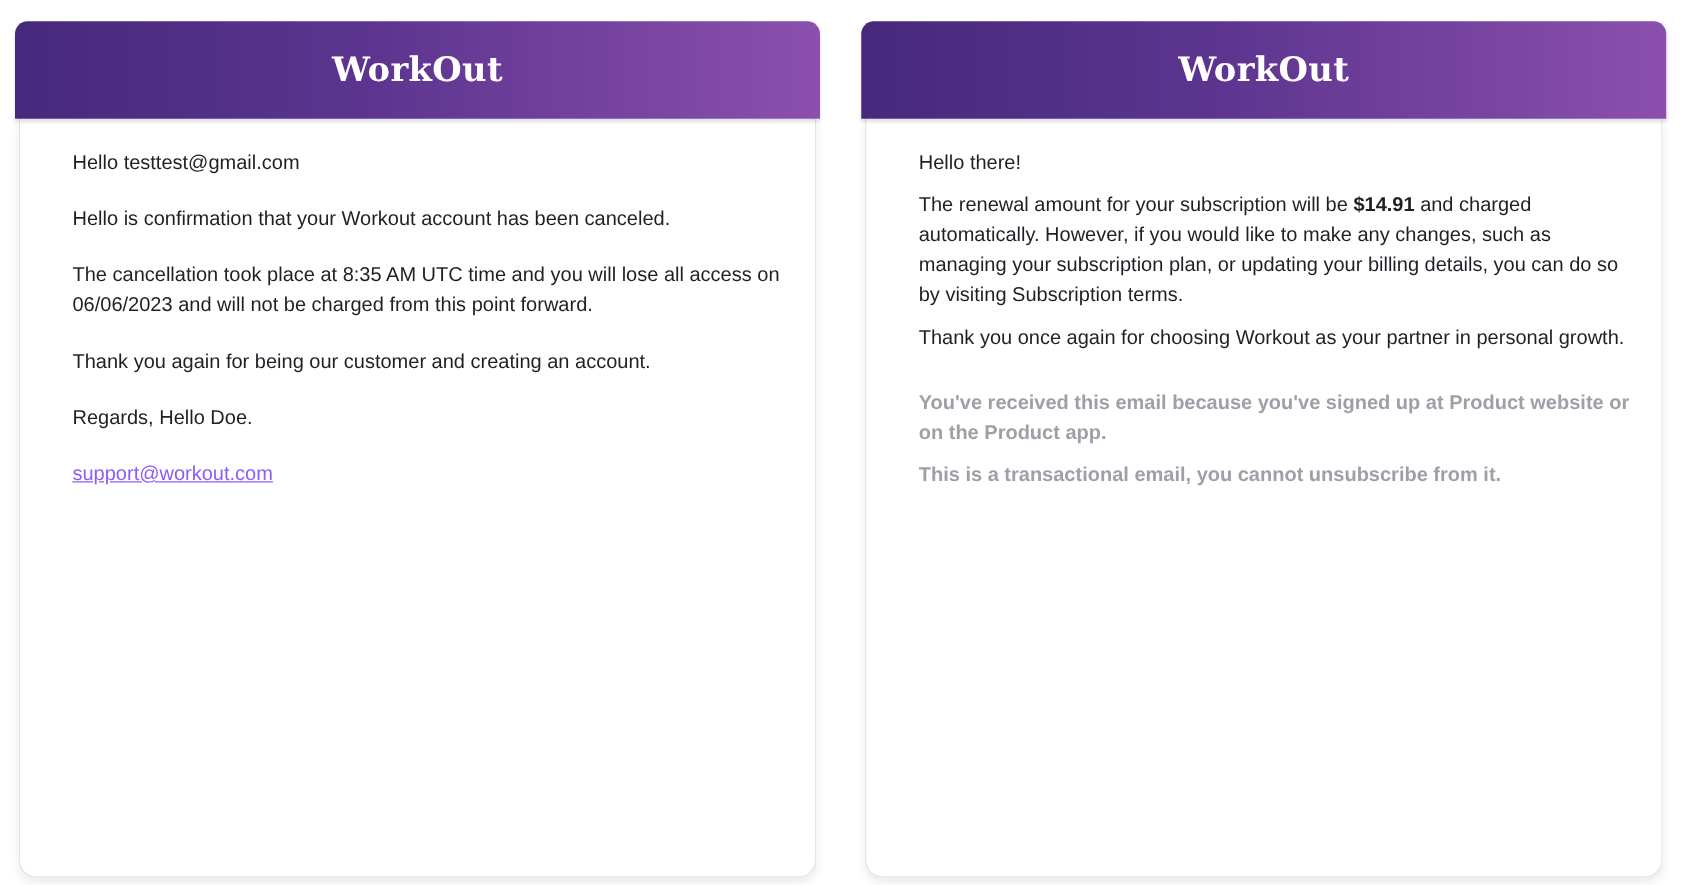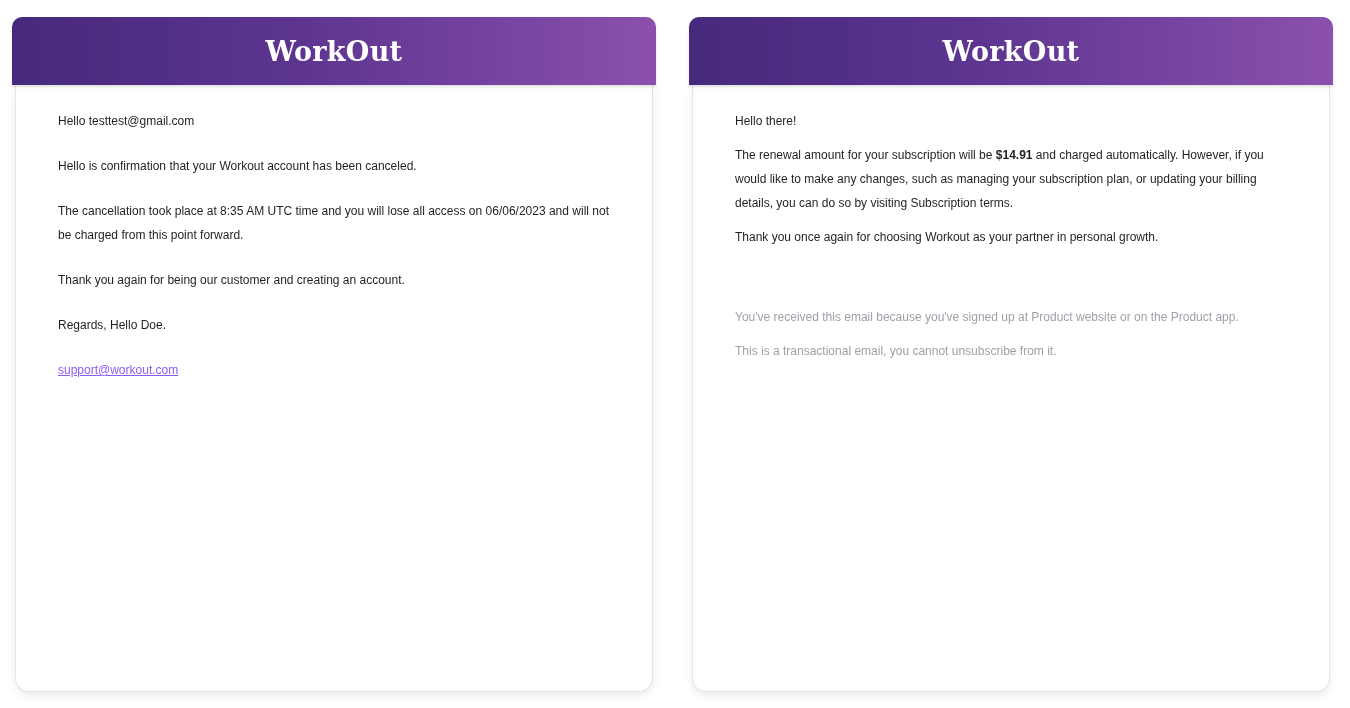--- a/index.html
+++ b/index.html
@@ -16,21 +16,21 @@
     gap: 33px;
     padding: 17px 14px 16px 12px;
     width: 1350px;
     height: 708px;
   }
   .card {
     width: 644px;
     flex: none;
   }
   .card-header {
-    height: 68px;
+    height: 78px;
     border-radius: 10px 10px 0 0;
     background: linear-gradient(90deg, #46297c 0%, #5d3590 45%, #8b50ad 100%);
     display: flex;
     align-items: center;
     justify-content: center;
     box-shadow: 0 2px 3px rgba(0,0,0,0.12);
     position: relative;
     z-index: 2;
   }
   .brand-title {
@@ -42,36 +42,36 @@
     letter-spacing: 0.3px;
   }
   .card-body {
     margin: 0 3px;
     height: 607px;
     border: 1px solid #e4e4e9;
     border-top: none;
     border-radius: 0 0 14px 14px;
     box-shadow: 0 4px 8px rgba(0,0,0,0.08);
     background: #ffffff;
-    padding: 24px 41px 0 42px;
+    padding: 24px 17px 0 42px;
     color: #1d2025;
-    font-size: 12px;
+    font-size: 16px;
     line-height: 24px;
     position: relative;
     z-index: 1;
   }
   .card-body p { margin: 0 0 21px 0; }
   .card--renewal .card-body p { margin: 0 0 10px 0; }
   .link {
     color: #8b5cf6;
     text-decoration: underline;
     cursor: pointer;
   }
   .bold { font-weight: 700; }
-  .footer { margin-top: 56px; }
+  .footer { margin-top: 28px; font-weight: bold; }
   .footer p { color: #9ea0a8; }
 </style>
 </head>
 <body>
 
 <div class="page">
 
   <section class="card card--cancellation">
     <header class="card-header">
       <h1 class="brand-title">WorkOut</h1>

